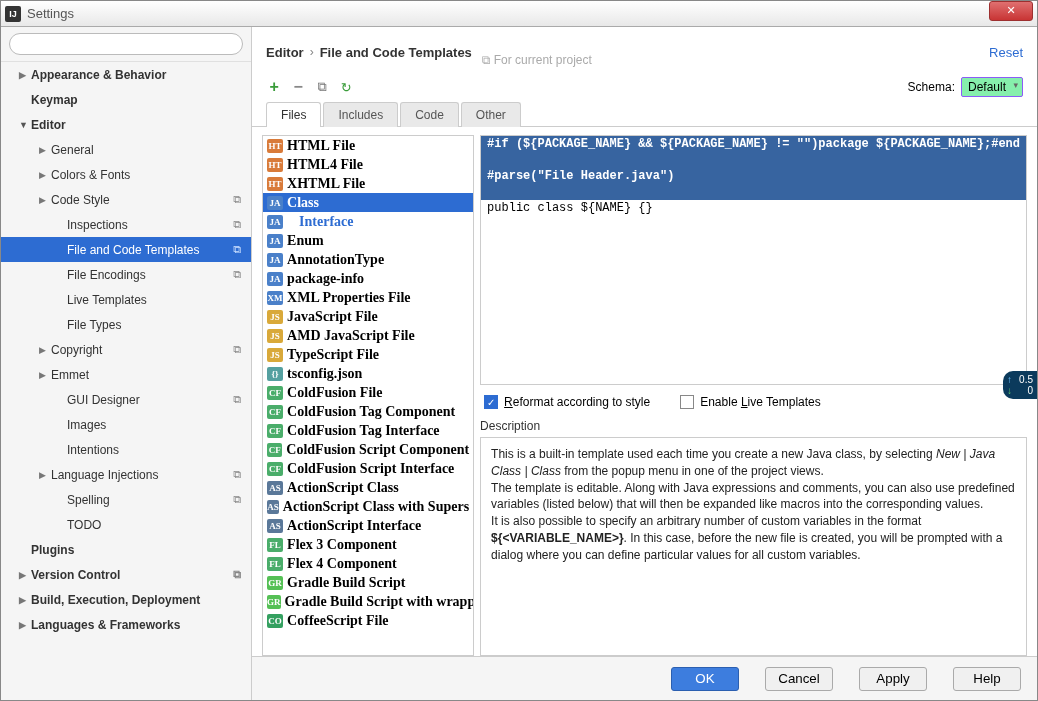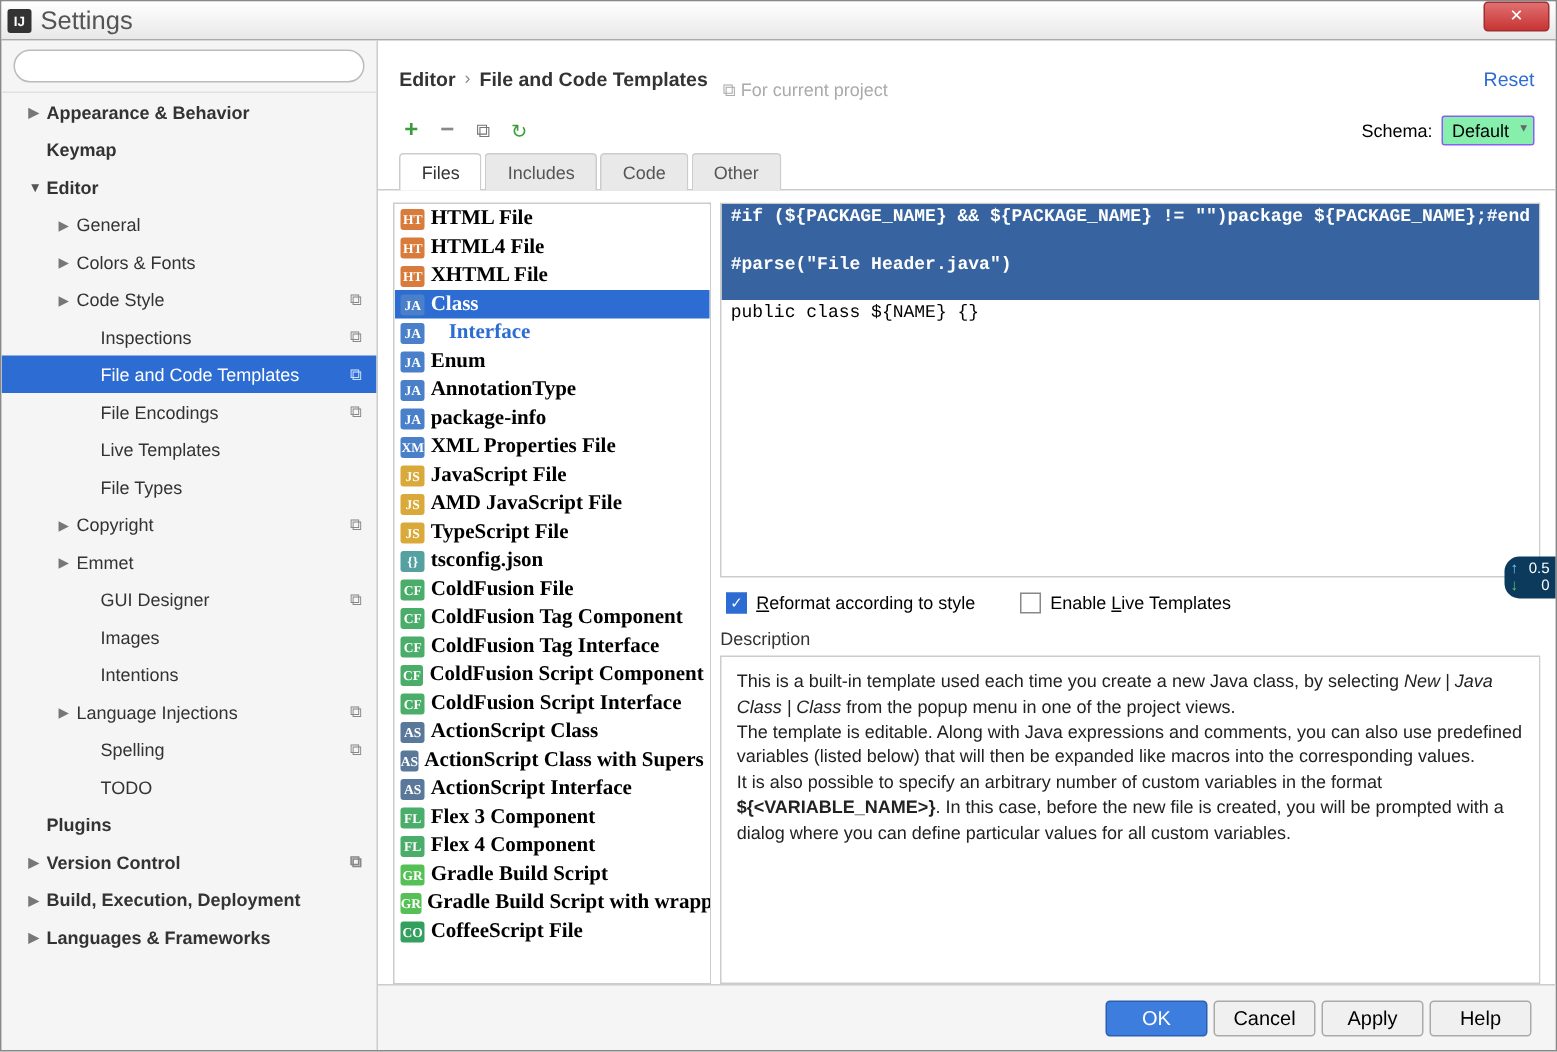--- a/index.html
+++ b/index.html
@@ -1,20 +1,20 @@
 <!DOCTYPE html>
 <html><head>
 <meta charset="utf-8">
 <style>
 * { box-sizing: border-box; margin: 0; padding: 0; }
 body { font-family: "Segoe UI", Arial, sans-serif; font-size: 12px; background: #f0f0f0; }
 .window { width: 1038px; height: 701px; background: #f0f0f0; border: 1px solid #888; display: flex; flex-direction: column; position: relative; }
 .titlebar { height: 26px; background: linear-gradient(#fff, #e8e8e8); display: flex; align-items: center; padding: 0 4px; border-bottom: 1px solid #aaa; }
 .titlebar .app-icon { width: 16px; height: 16px; background: #333; color: #fff; font-size: 9px; display: flex; align-items: center; justify-content: center; border-radius: 2px; margin-right: 6px; font-weight: bold; }
-.titlebar .title { flex: 1; color: #555; font-size: 17px; }
+.titlebar .title { flex: 1; color: #555; font-size: 13px; }
 .titlebar .close-btn { width: 44px; height: 20px; background: linear-gradient(#e07070, #c83434); border: 1px solid #9d3030; border-radius: 3px; color: #fff; display: flex; align-items: center; justify-content: center; font-size: 11px; margin-top: -6px; }
 
 .body { flex: 1; display: flex; overflow: hidden; }
 
 .sidebar { width: 260px; background: #f5f5f5; border-right: 1px solid #ccc; display: flex; flex-direction: column; }
 .search-wrap { padding: 6px 8px; border-bottom: 1px solid #e0e0e0; }
 .search-input { width: 100%; height: 22px; border: 1px solid #bbb; border-radius: 11px; padding: 0 8px 0 22px; background: #fff; position: relative; }
 .search-wrap { position: relative; }
 .search-wrap .mag { position: absolute; left: 15px; top: 10px; color: #888; font-size: 11px; pointer-events:none; }
 
@@ -73,21 +73,21 @@
 .chk { display: flex; align-items: center; gap: 6px; }
 .chkbox { width: 14px; height: 14px; border: 1px solid #888; background: #fff; display:flex; align-items:center; justify-content:center; }
 .chkbox.checked { background: #2d6cd2; border-color:#2d6cd2; color:#fff; font-size:10px; }
 .chk .u { text-decoration: underline; }
 
 .desc-label { color: #333; padding: 4px 0; }
 .desc-box { flex: 1; border: 1px solid #ccc; background: #fff; padding: 8px 10px; overflow: hidden; line-height: 1.4; color:#222; }
 .desc-box i { font-style: italic; }
 .desc-box b { font-weight: bold; }
 
-.footer { height: 44px; border-top: 1px solid #ccc; display: flex; align-items: center; justify-content: flex-end; gap: 4px; padding: 0 16px; background: #f5f5f5; }
+.footer { height: 44px; border-top: 1px solid #ccc; display: flex; align-items: center; justify-content: flex-end; gap: 26px; padding: 0 16px; background: #f5f5f5; }
 .btn { min-width: 68px; height: 24px; border: 1px solid #aaa; background: #f0f0f0; border-radius: 3px; cursor: pointer; padding: 0 10px; }
 .btn.primary { background: #3d7dde; color: #fff; border-color: #2b5fb0; }
 
 .float-badge { position: absolute; right: 0; top: 370px; width: 34px; background: #0b3a5c; border-radius: 10px 0 0 10px; color: #fff; font-size: 10px; padding: 3px 4px; }
 .float-badge div { display:flex; justify-content:space-between; }
 .float-badge .up{color:#6fc3ff;} .float-badge .dn{color:#5fc96d;}
 </style>
 </head>
 <body>
 

